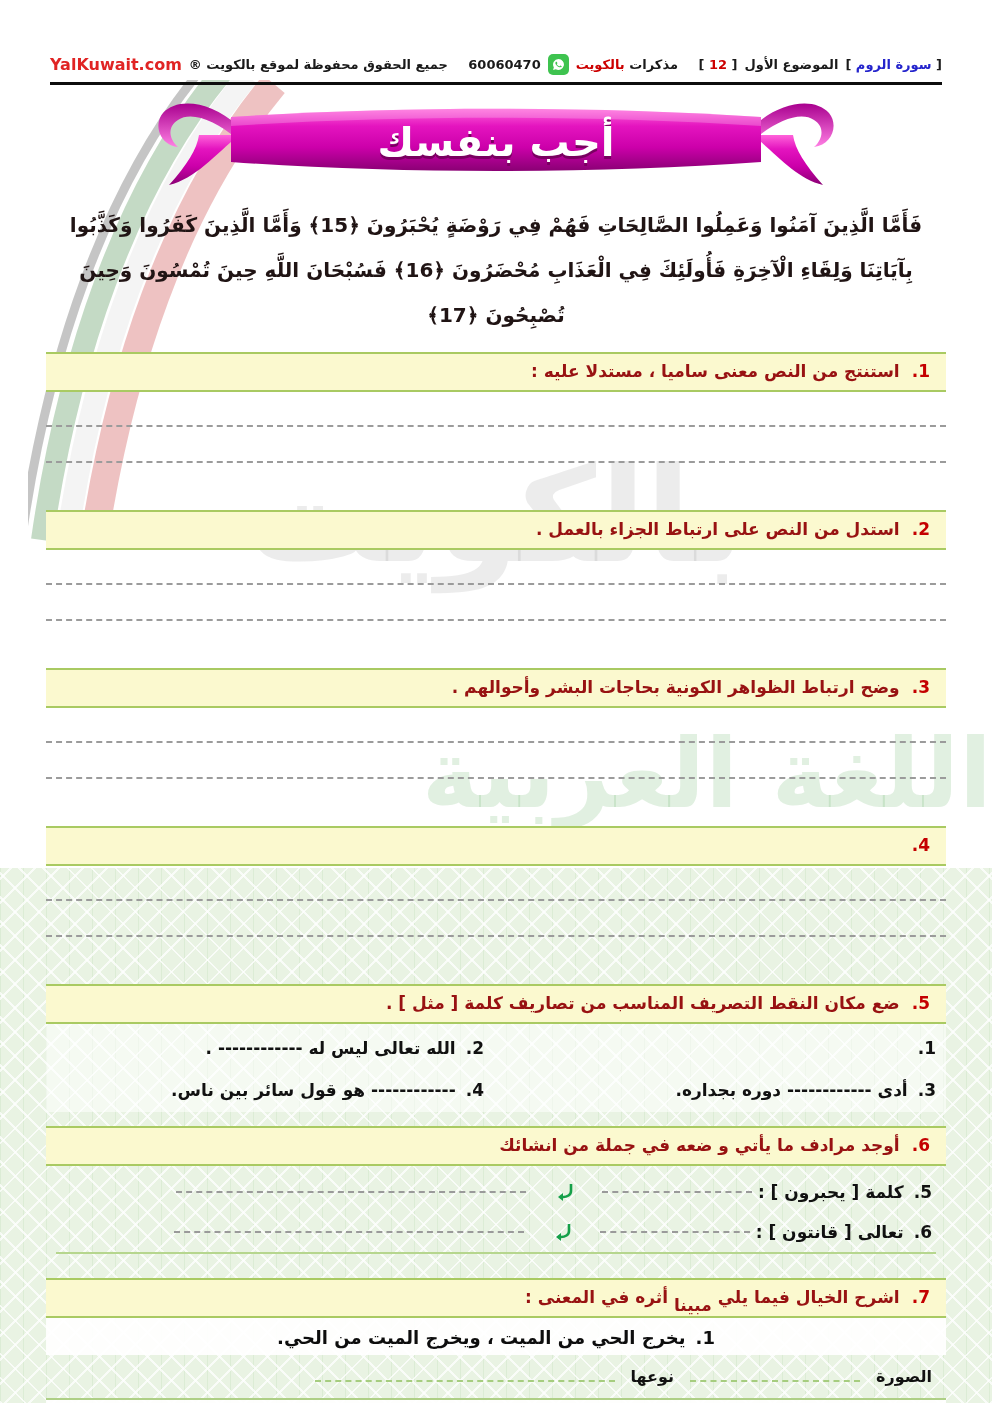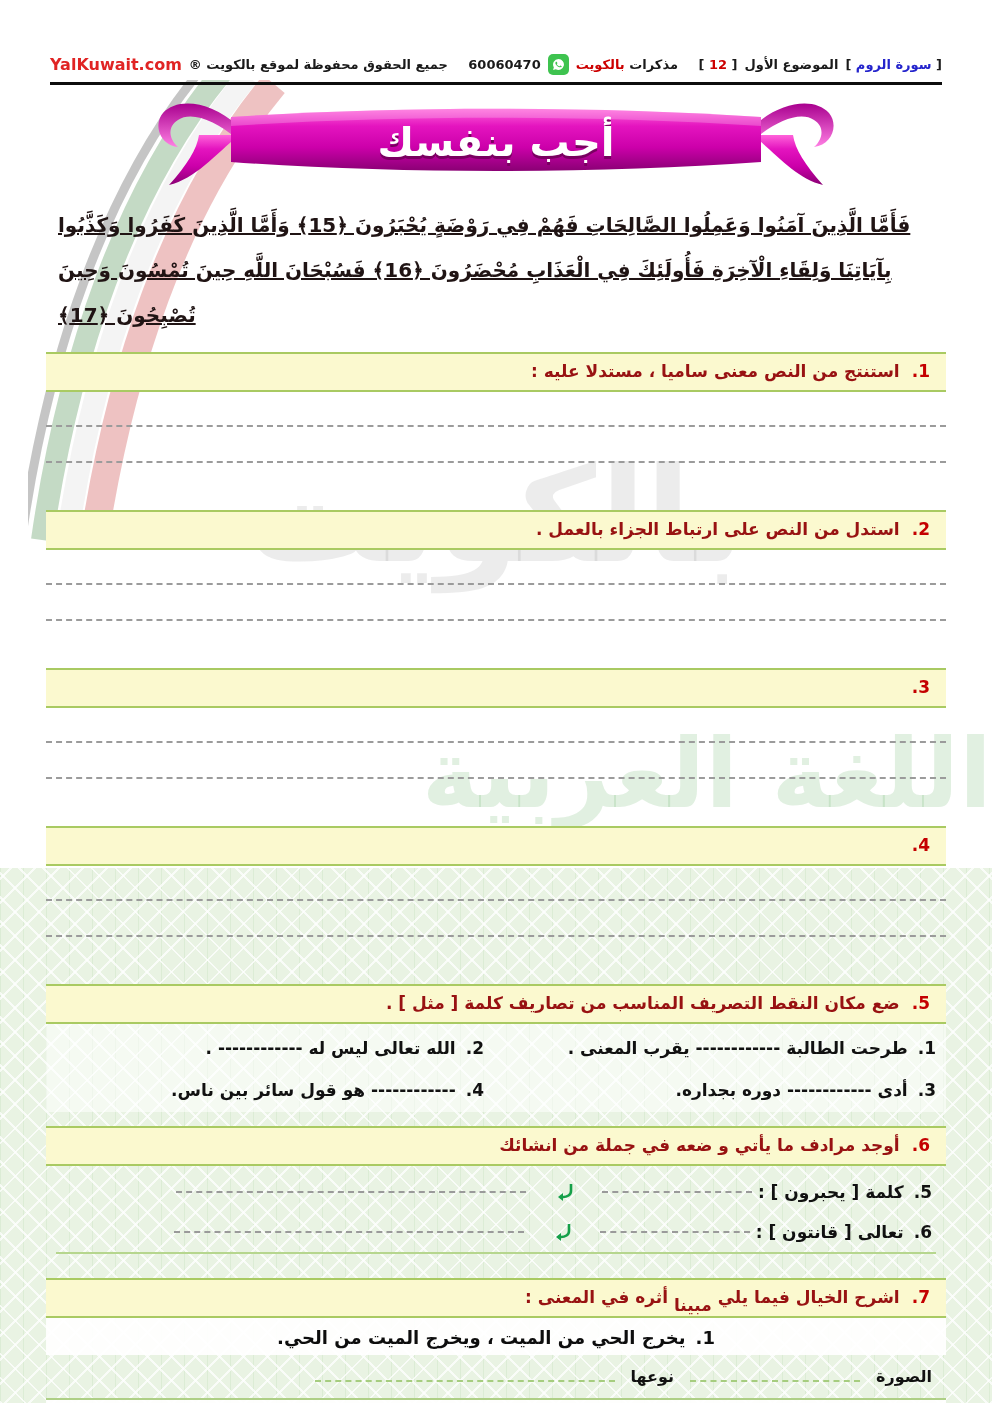--- a/index.html
+++ b/index.html
@@ -25,21 +25,21 @@
     padding-bottom:7px;border-bottom:3px solid #0d0d0d;font-size:13px;font-weight:bold;color:#1a1a1a;}
   .h-group{display:flex;align-items:center;gap:7px;white-space:nowrap;}
   .blue{color:#2424cc;}
   .red{color:#cc0000;}
   .site{color:#e02424;font-size:16px;}
   .wa-icon{display:inline-flex;width:21px;height:21px;background:#3ec34f;border-radius:5px;
     align-items:center;justify-content:center;}
   
   .banner-wrap{width:690px;margin:8px auto 0;}
   
-  .verse{margin:10px 58px 0;text-align:left;font-size:20px;font-weight:bold;color:#201414;line-height:2.25;text-decoration:underline;}
+  .verse{margin:10px 58px 0;text-align:center;font-size:20px;font-weight:bold;color:#201414;line-height:2.25;}
   
   .q-bar{margin:14px 46px 0;background:#fbf9cf;border-top:2px solid #a9ca62;border-bottom:2px solid #a9ca62;
     padding:7px 16px 9px;display:flex;gap:12px;align-items:baseline;font-weight:bold;font-size:17px;color:#981212;}
   .q-num{color:#c40000;}
   .lowered{display:inline-block;transform:translateY(8px);}
   
   .ans-block{margin:0 46px;height:104px;display:flex;flex-direction:column;justify-content:space-evenly;}
   .dash-line{border-top:2px dashed #9b9b9b;height:0;}
   
   .q5-grid{margin:0 46px;padding:14px 10px 12px;display:grid;grid-template-columns:1fr 1fr;
@@ -161,20 +161,21 @@
       <span class="q-num">2.</span>
       <span>استدل من النص على ارتباط الجزاء بالعمل .</span>
     </div>
     <div class="ans-block">
       <div class="dash-line"></div>
       <div class="dash-line"></div>
     </div>
 
     <div class="q-bar">
       <span class="q-num">3.</span>
+      <span>وضح ارتباط الظواهر الكونية بحاجات البشر وأحوالهم .</span>
     </div>
     <div class="ans-block">
       <div class="dash-line"></div>
       <div class="dash-line"></div>
     </div>
 
     <div class="q-bar">
       <span class="q-num">4.</span>
     </div>
     <div class="ans-block">
@@ -182,21 +183,20 @@
       <div class="dash-line"></div>
     </div>
 
     <div class="q-bar">
       <span class="q-num">5.</span>
       <span>ضع مكان النقط التصريف المناسب من تصاريف كلمة [ مثل ] .</span>
     </div>
     <div class="q5-grid">
       <div class="q5-item">
         <span>1.</span>
-        <span>طرحت الطالبة ------------ يقرب المعنى .</span>
       </div>
       <div class="q5-item">
         <span>2.</span>
         <span>الله تعالى ليس له ------------ .</span>
       </div>
       <div class="q5-item">
         <span>3.</span>
         <span>أدى ------------ دوره بجداره.</span>
       </div>
       <div class="q5-item">

